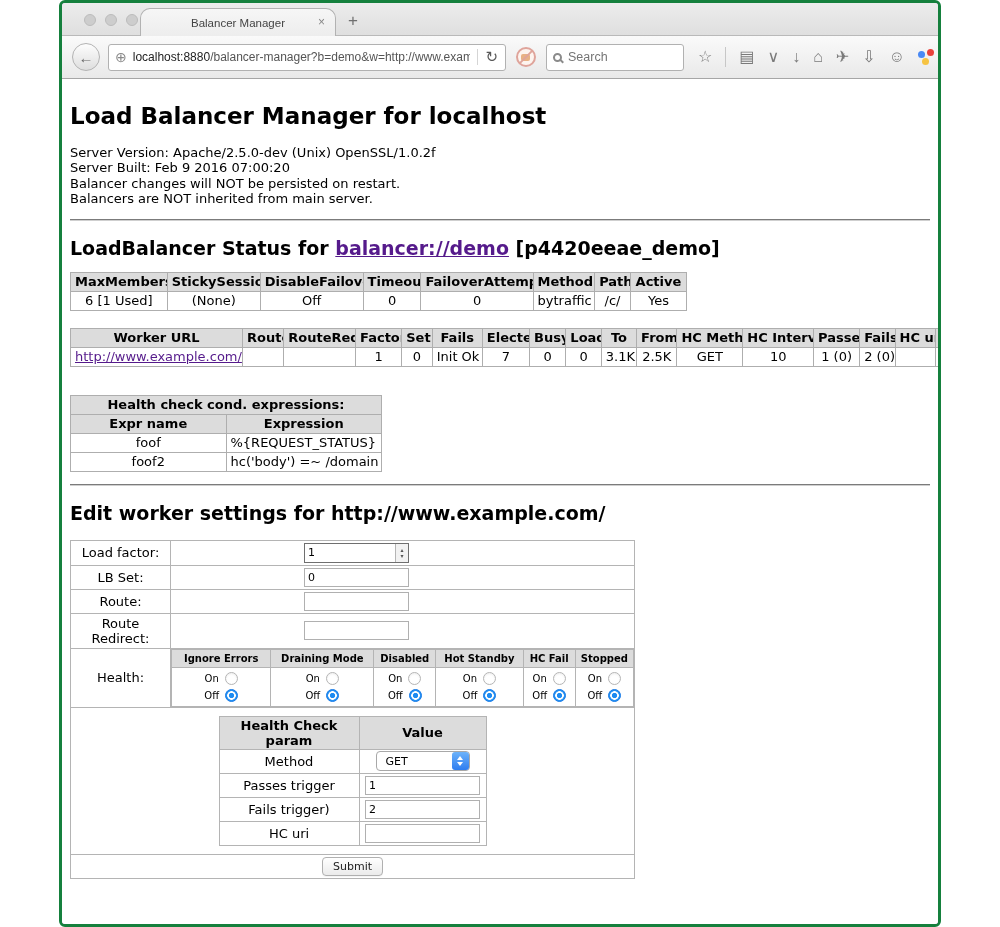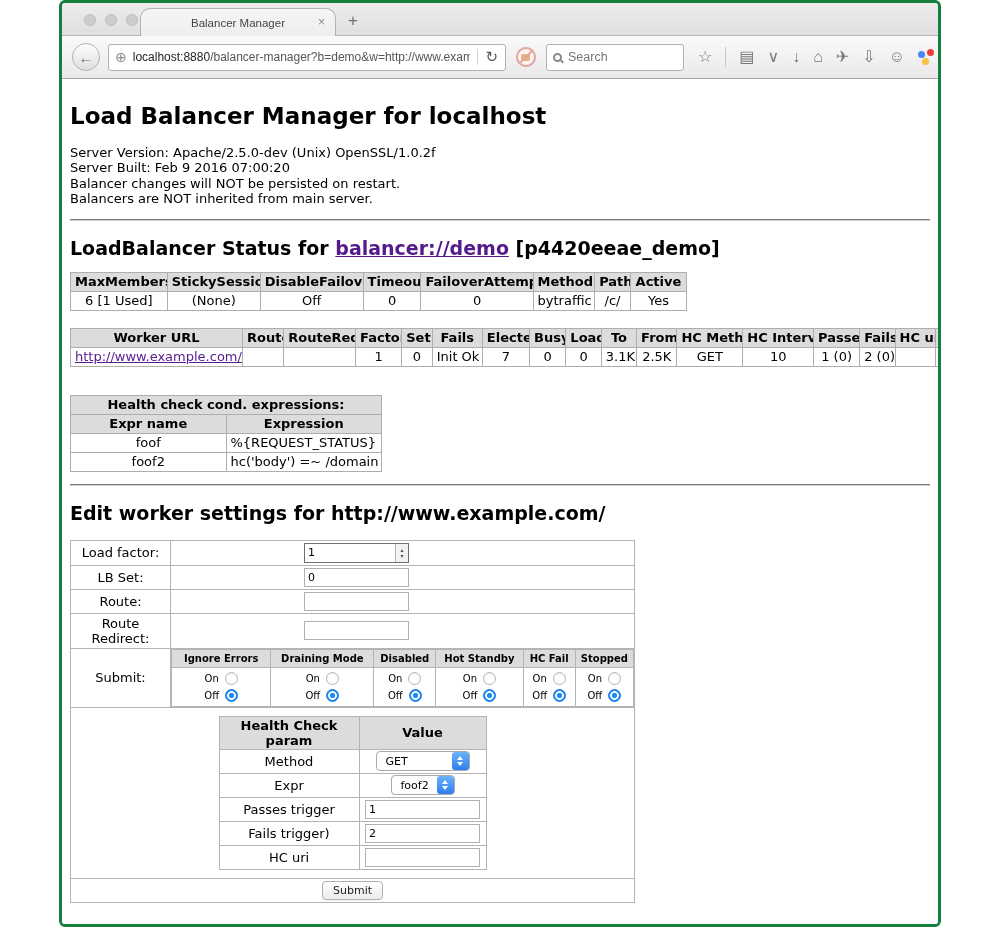--- a/index.html
+++ b/index.html
@@ -368,21 +368,21 @@
       </tr>
       <tr>
         <td class="flabel">Route:</td>
         <td class="fval"><input class="inp" value="" style=""></td>
       </tr>
       <tr>
         <td class="flabel">Route Redirect:</td>
         <td class="fval"><input class="inp" value="" style=""></td>
       </tr>
       <tr>
-        <td class="flabel">Submit:</td>
+        <td class="flabel">Health:</td>
         <td class="nopad">
           <table class="t-status">
             <tbody>
                   <tr>
               <th>Ignore Errors</th>
               <th>Draining Mode</th>
               <th>Disabled</th>
               <th>Hot Standby</th>
               <th>HC Fail</th>
               <th>Stopped</th>
@@ -477,30 +477,20 @@
               <td>Method</td>
               <td><span class="macsel sel-get">
                         <span class="txt">GET</span>
                         <span class="chev">
                           <b class="up"></b>
                           <b class="dn"></b>
                         </span>
                       </span></td>
             </tr>
             <tr>
-              <td>Expr</td>
-              <td><span class="macsel sel-expr">
-                        <span class="txt">foof2</span>
-                        <span class="chev">
-                          <b class="up"></b>
-                          <b class="dn"></b>
-                        </span>
-                      </span></td>
-            </tr>
-            <tr>
               <td>Passes trigger</td>
               <td><input class="inp2" value="1" style=""></td>
             </tr>
             <tr>
               <td>Fails trigger)</td>
               <td><input class="inp2" value="2" style=""></td>
             </tr>
             <tr>
               <td>HC uri</td>
               <td><input class="inp2" value="" style=""></td>

